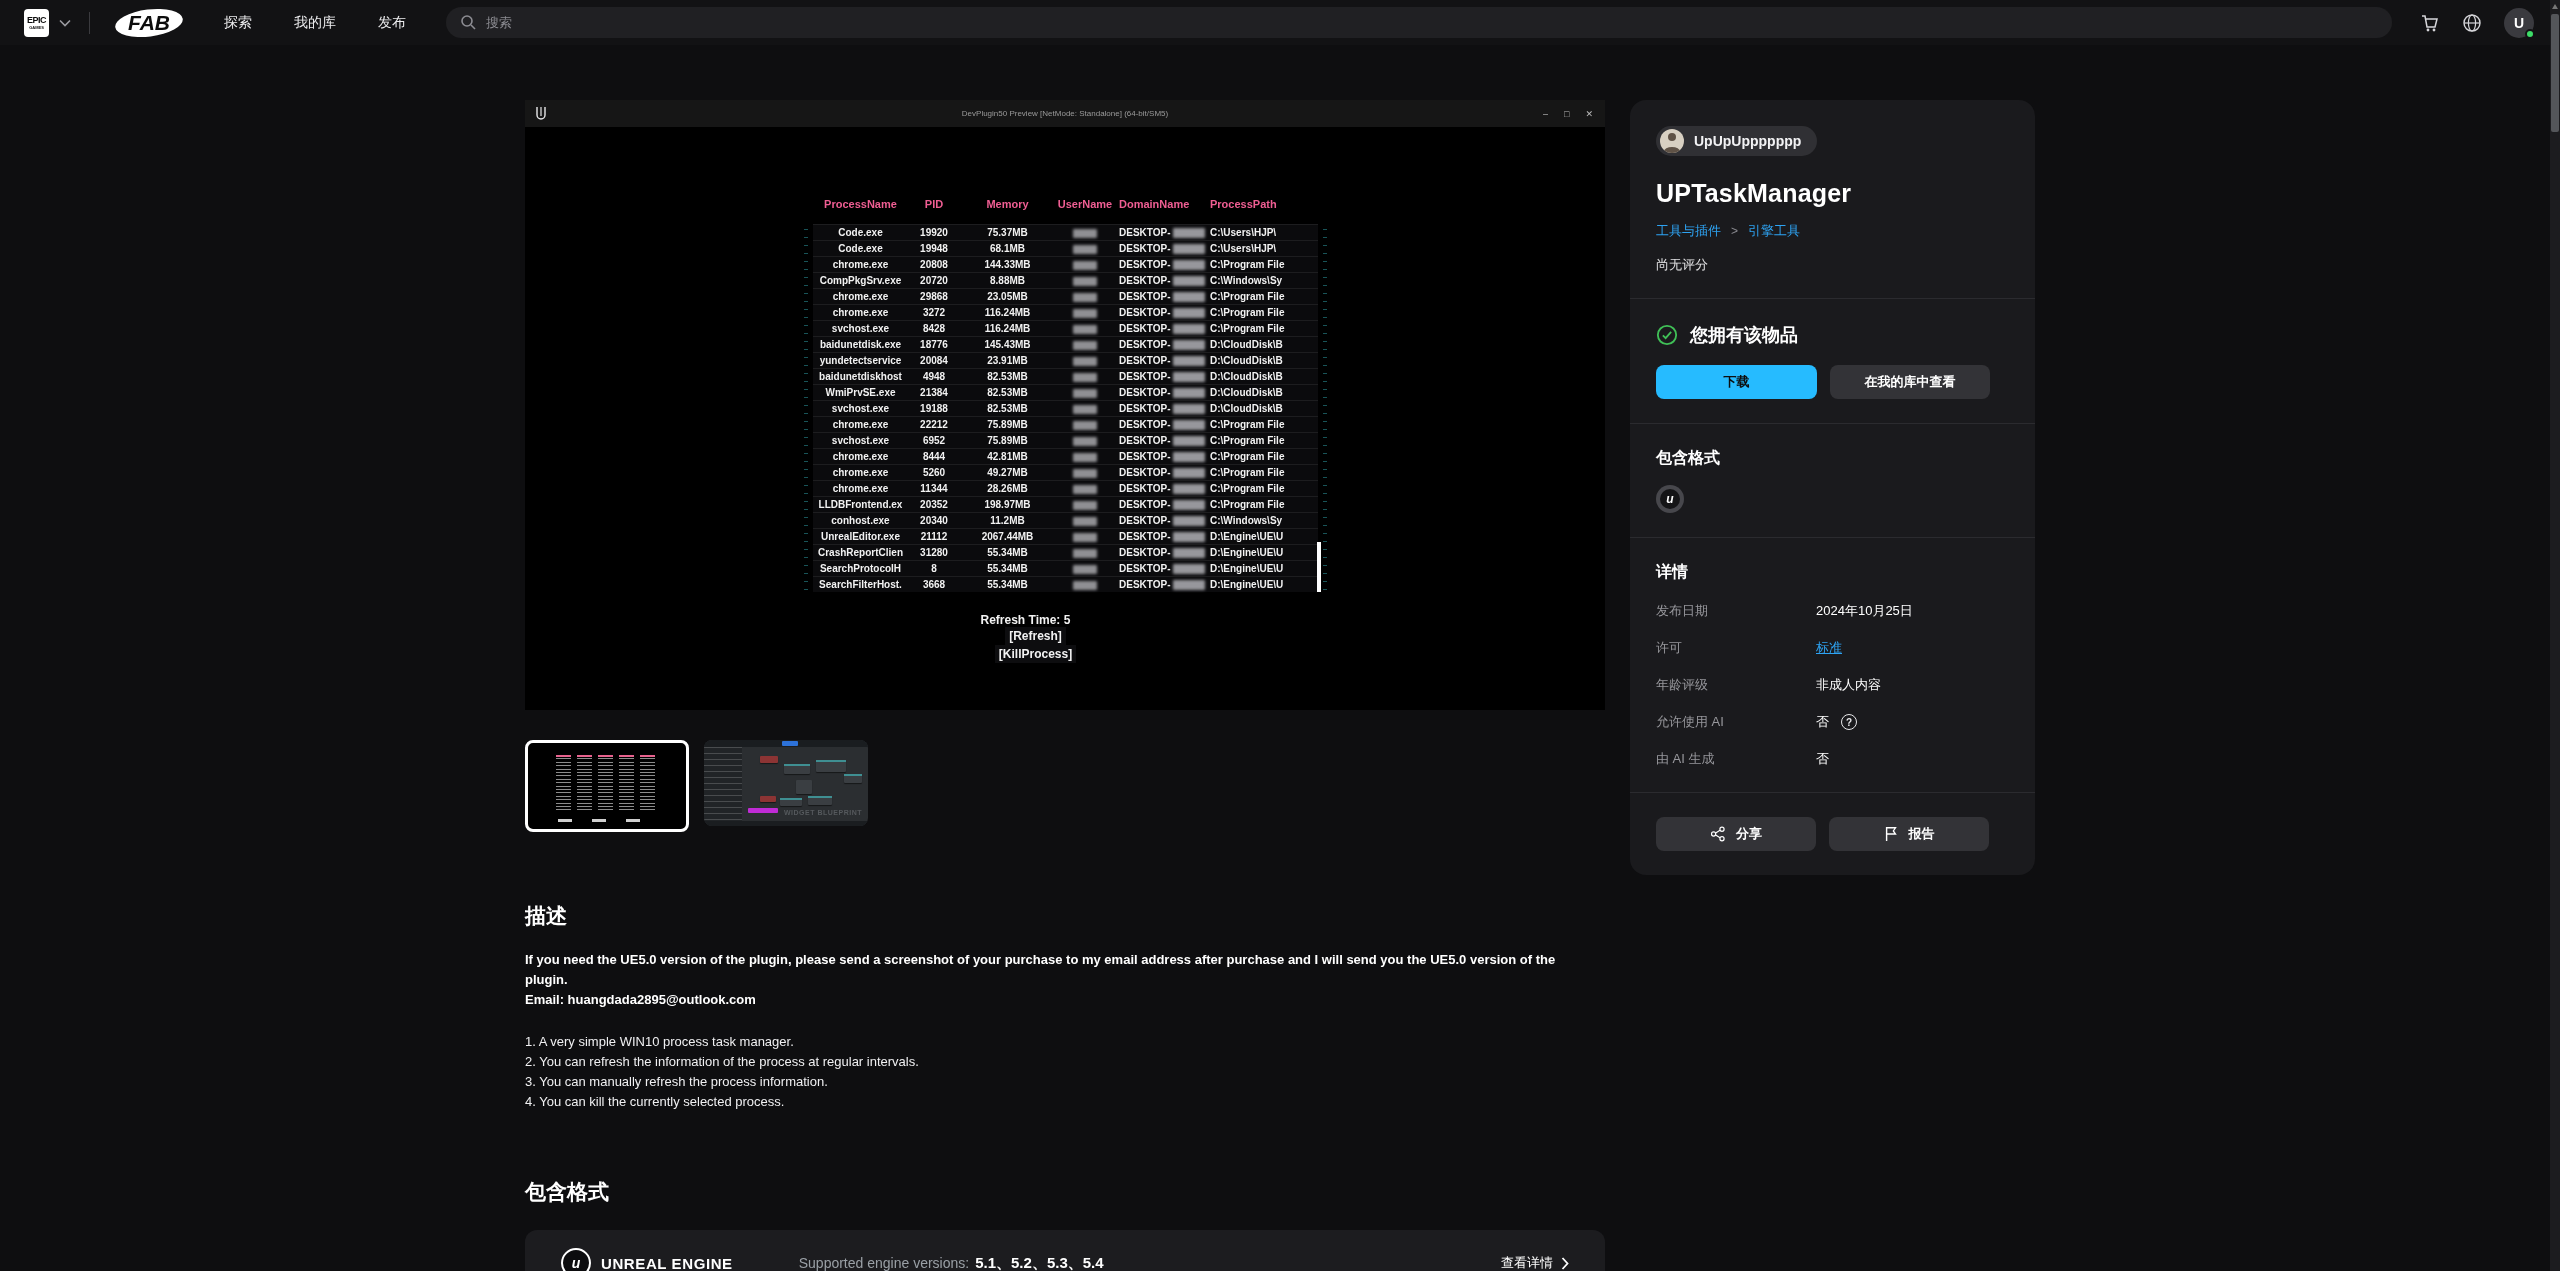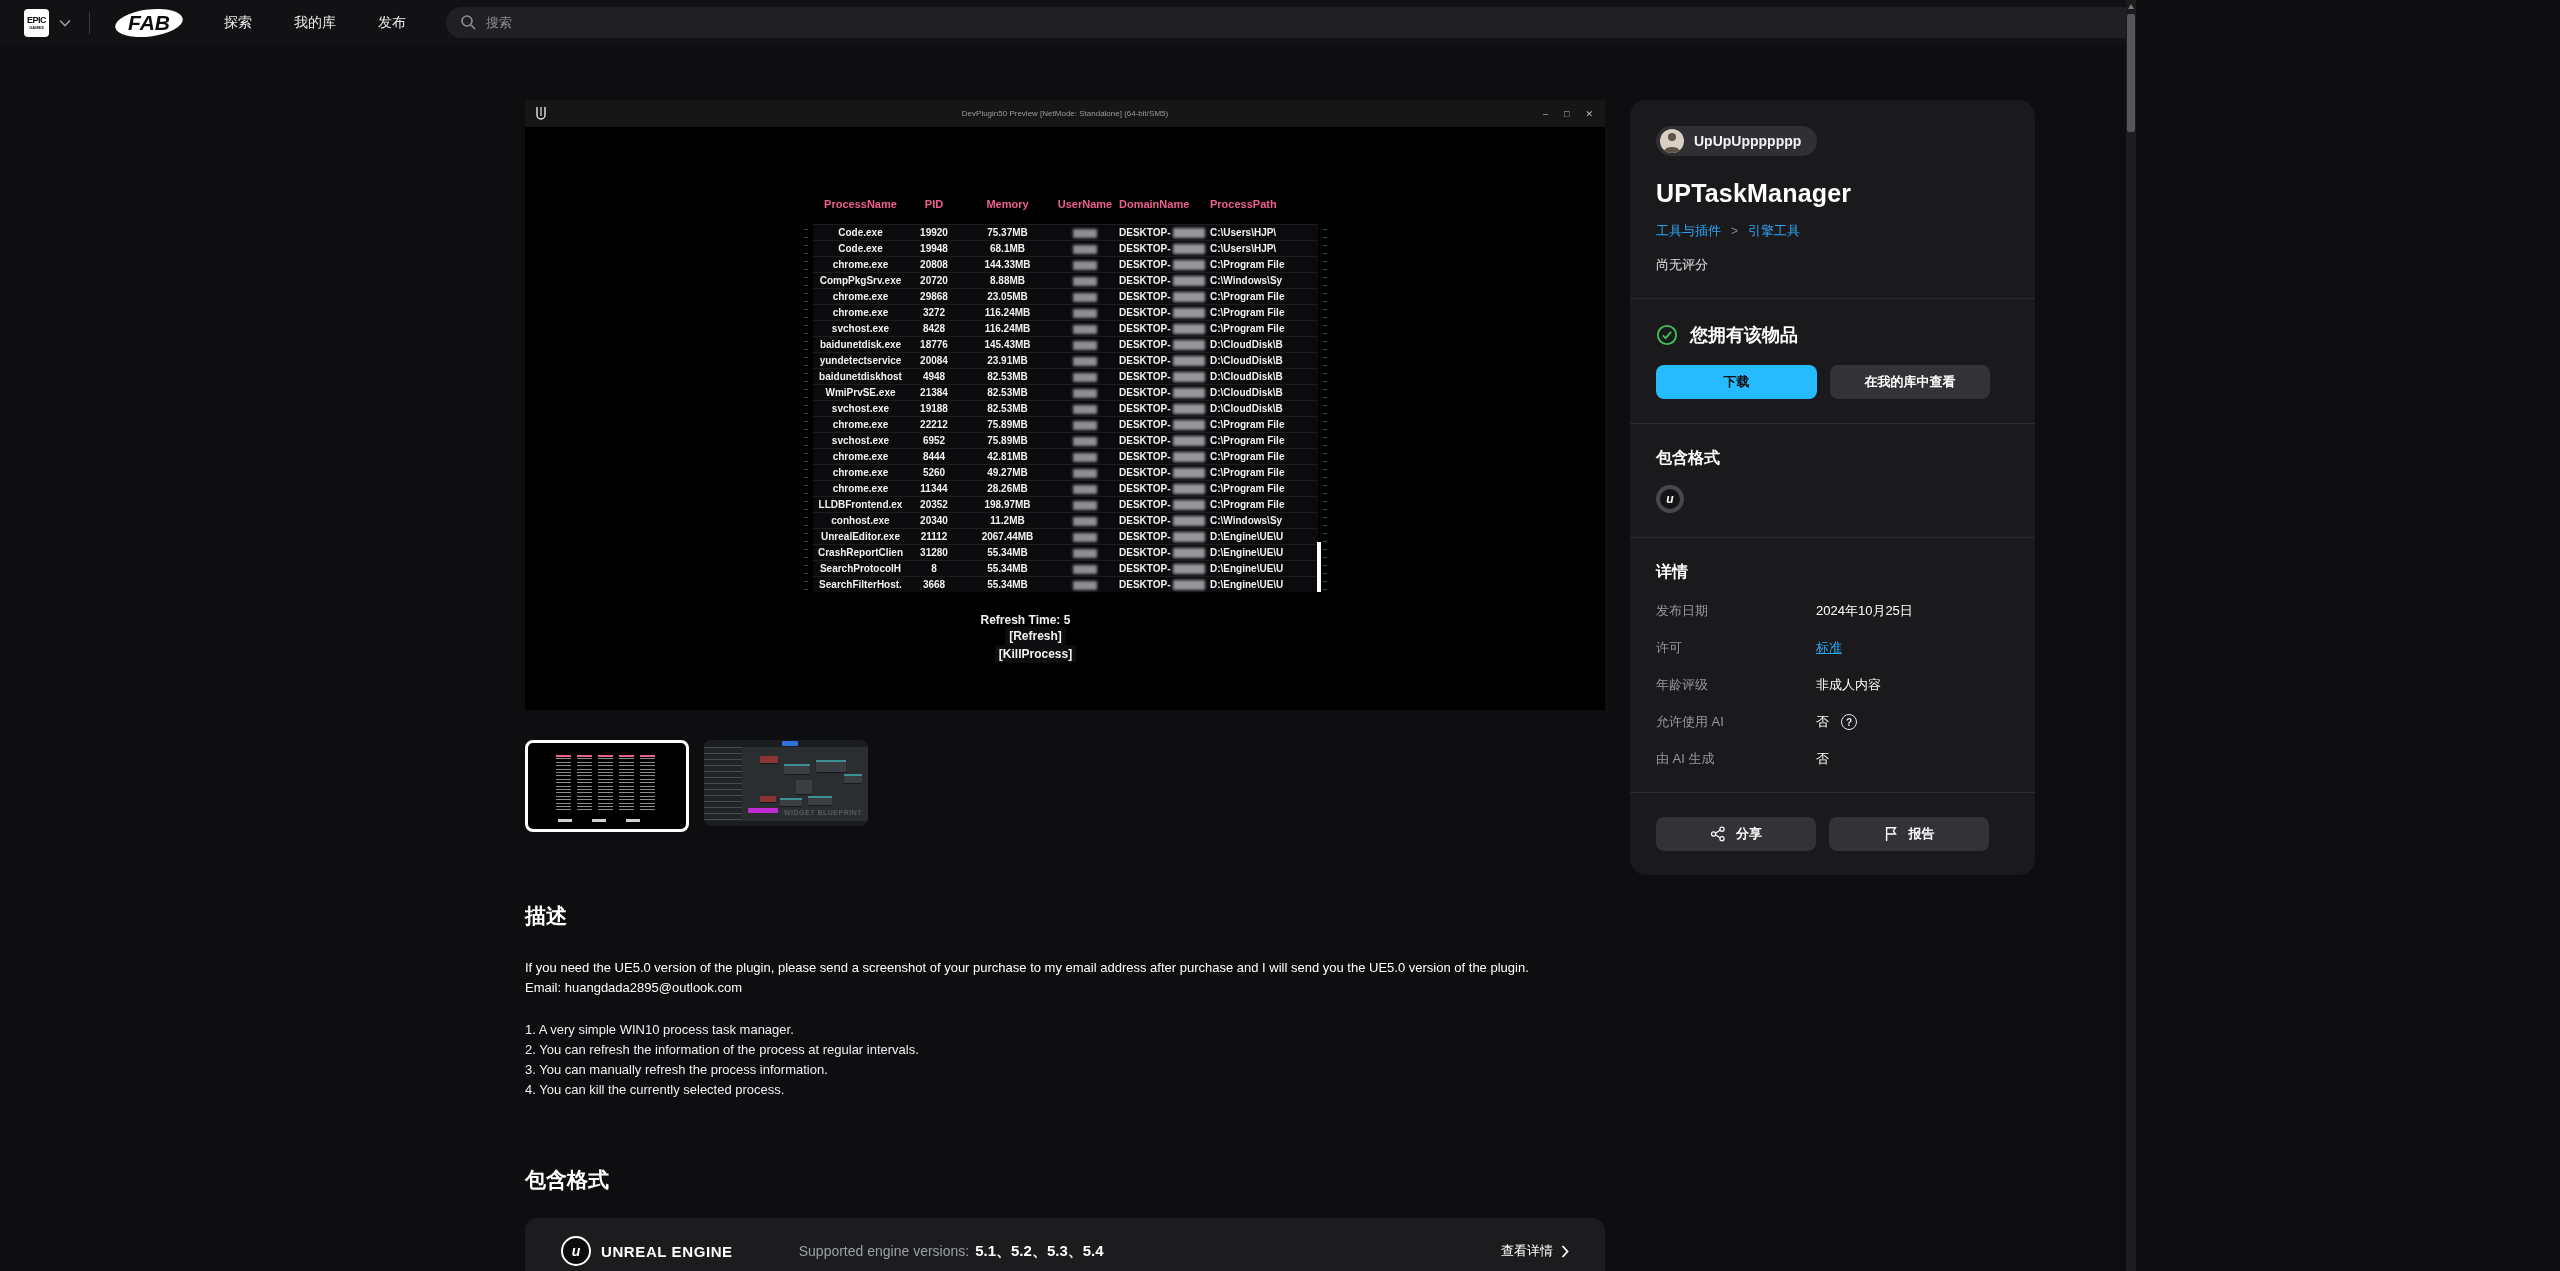--- a/index.html
+++ b/index.html
@@ -1,18 +1,18 @@
 <!DOCTYPE html>
 <html><head>
 <meta charset="utf-8">
 <style>
   * { margin:0; padding:0; box-sizing:border-box; }
   html,body { background:#0e0e10; }
   body { font-family:"Liberation Sans", sans-serif; color:#fff; }
-  .page { position:relative; width:2136px; height:1271px; overflow:hidden; background:#0e0e10; }
+  .page { position:relative; width:2560px; height:1271px; overflow:hidden; background:#0e0e10; }
 
   
   .topbar { position:absolute; top:0; left:0; width:2550px; height:45px; background:#121214;
             display:flex; align-items:center; padding:0 16px 0 24px; }
   .epic-badge { width:25px; height:28px; background:#fff; border-radius:4px; display:flex; flex-direction:column;
                 align-items:center; justify-content:center; color:#0d0d0d; }
   .epic-badge .e1 { font-size:9px; font-weight:bold; letter-spacing:-.5px; line-height:9px; }
   .epic-badge .e2 { font-size:4px; font-weight:bold; line-height:5px; }
   .chev-down { margin-left:10px; }
   .nav-divider { width:1px; height:22px; background:#3a3a3e; margin:0 22px 0 18px; }
@@ -95,21 +95,21 @@
   .t2-bottom { position:absolute; bottom:0; left:0; right:0; height:5px; background:#1a1d20; }
   .node { position:absolute; background:#3a3e42; border-radius:1px; box-shadow:0 1px 1px rgba(0,0,0,.5); }
   .node.teal::before { content:""; position:absolute; top:0; left:0; right:0; height:2px; background:#3f8f92; }
   .node.red { background:#8c3434; }
   .t2-bar { position:absolute; left:44px; bottom:13px; width:30px; height:5px; background:#c02bd6; border-radius:1px; }
   .t2-wm { position:absolute; right:6px; bottom:10px; font-size:7px; font-weight:bold; color:#55595d; letter-spacing:.5px; }
 
   
   .desc { margin-top:70px; }
   .h-desc { font-size:21px; font-weight:bold; }
-  .desc-bold { margin-top:28px; font-size:13px; font-weight:normal; line-height:20px; max-width:1060px; }
+  .desc-bold { margin-top:20px; font-size:13px; font-weight:bold; line-height:20px; max-width:1060px; }
   .desc-list { margin-top:22px; font-size:13px; line-height:20px; color:#f0f0f2; }
 
   
   .formats { margin-top:66px; }
   .h-formats { font-size:21px; font-weight:bold; }
   .engine-bar { margin-top:24px; height:66px; background:#1c1c1f; border-radius:12px;
                 display:flex; align-items:center; padding:0 36px; }
   .ue-word { display:flex; align-items:center; gap:10px; }
   .ue-name { font-size:15px; font-weight:bold; letter-spacing:.6px; }
   .versions { margin-left:66px; font-size:14px; color:#9aa0a6; }

